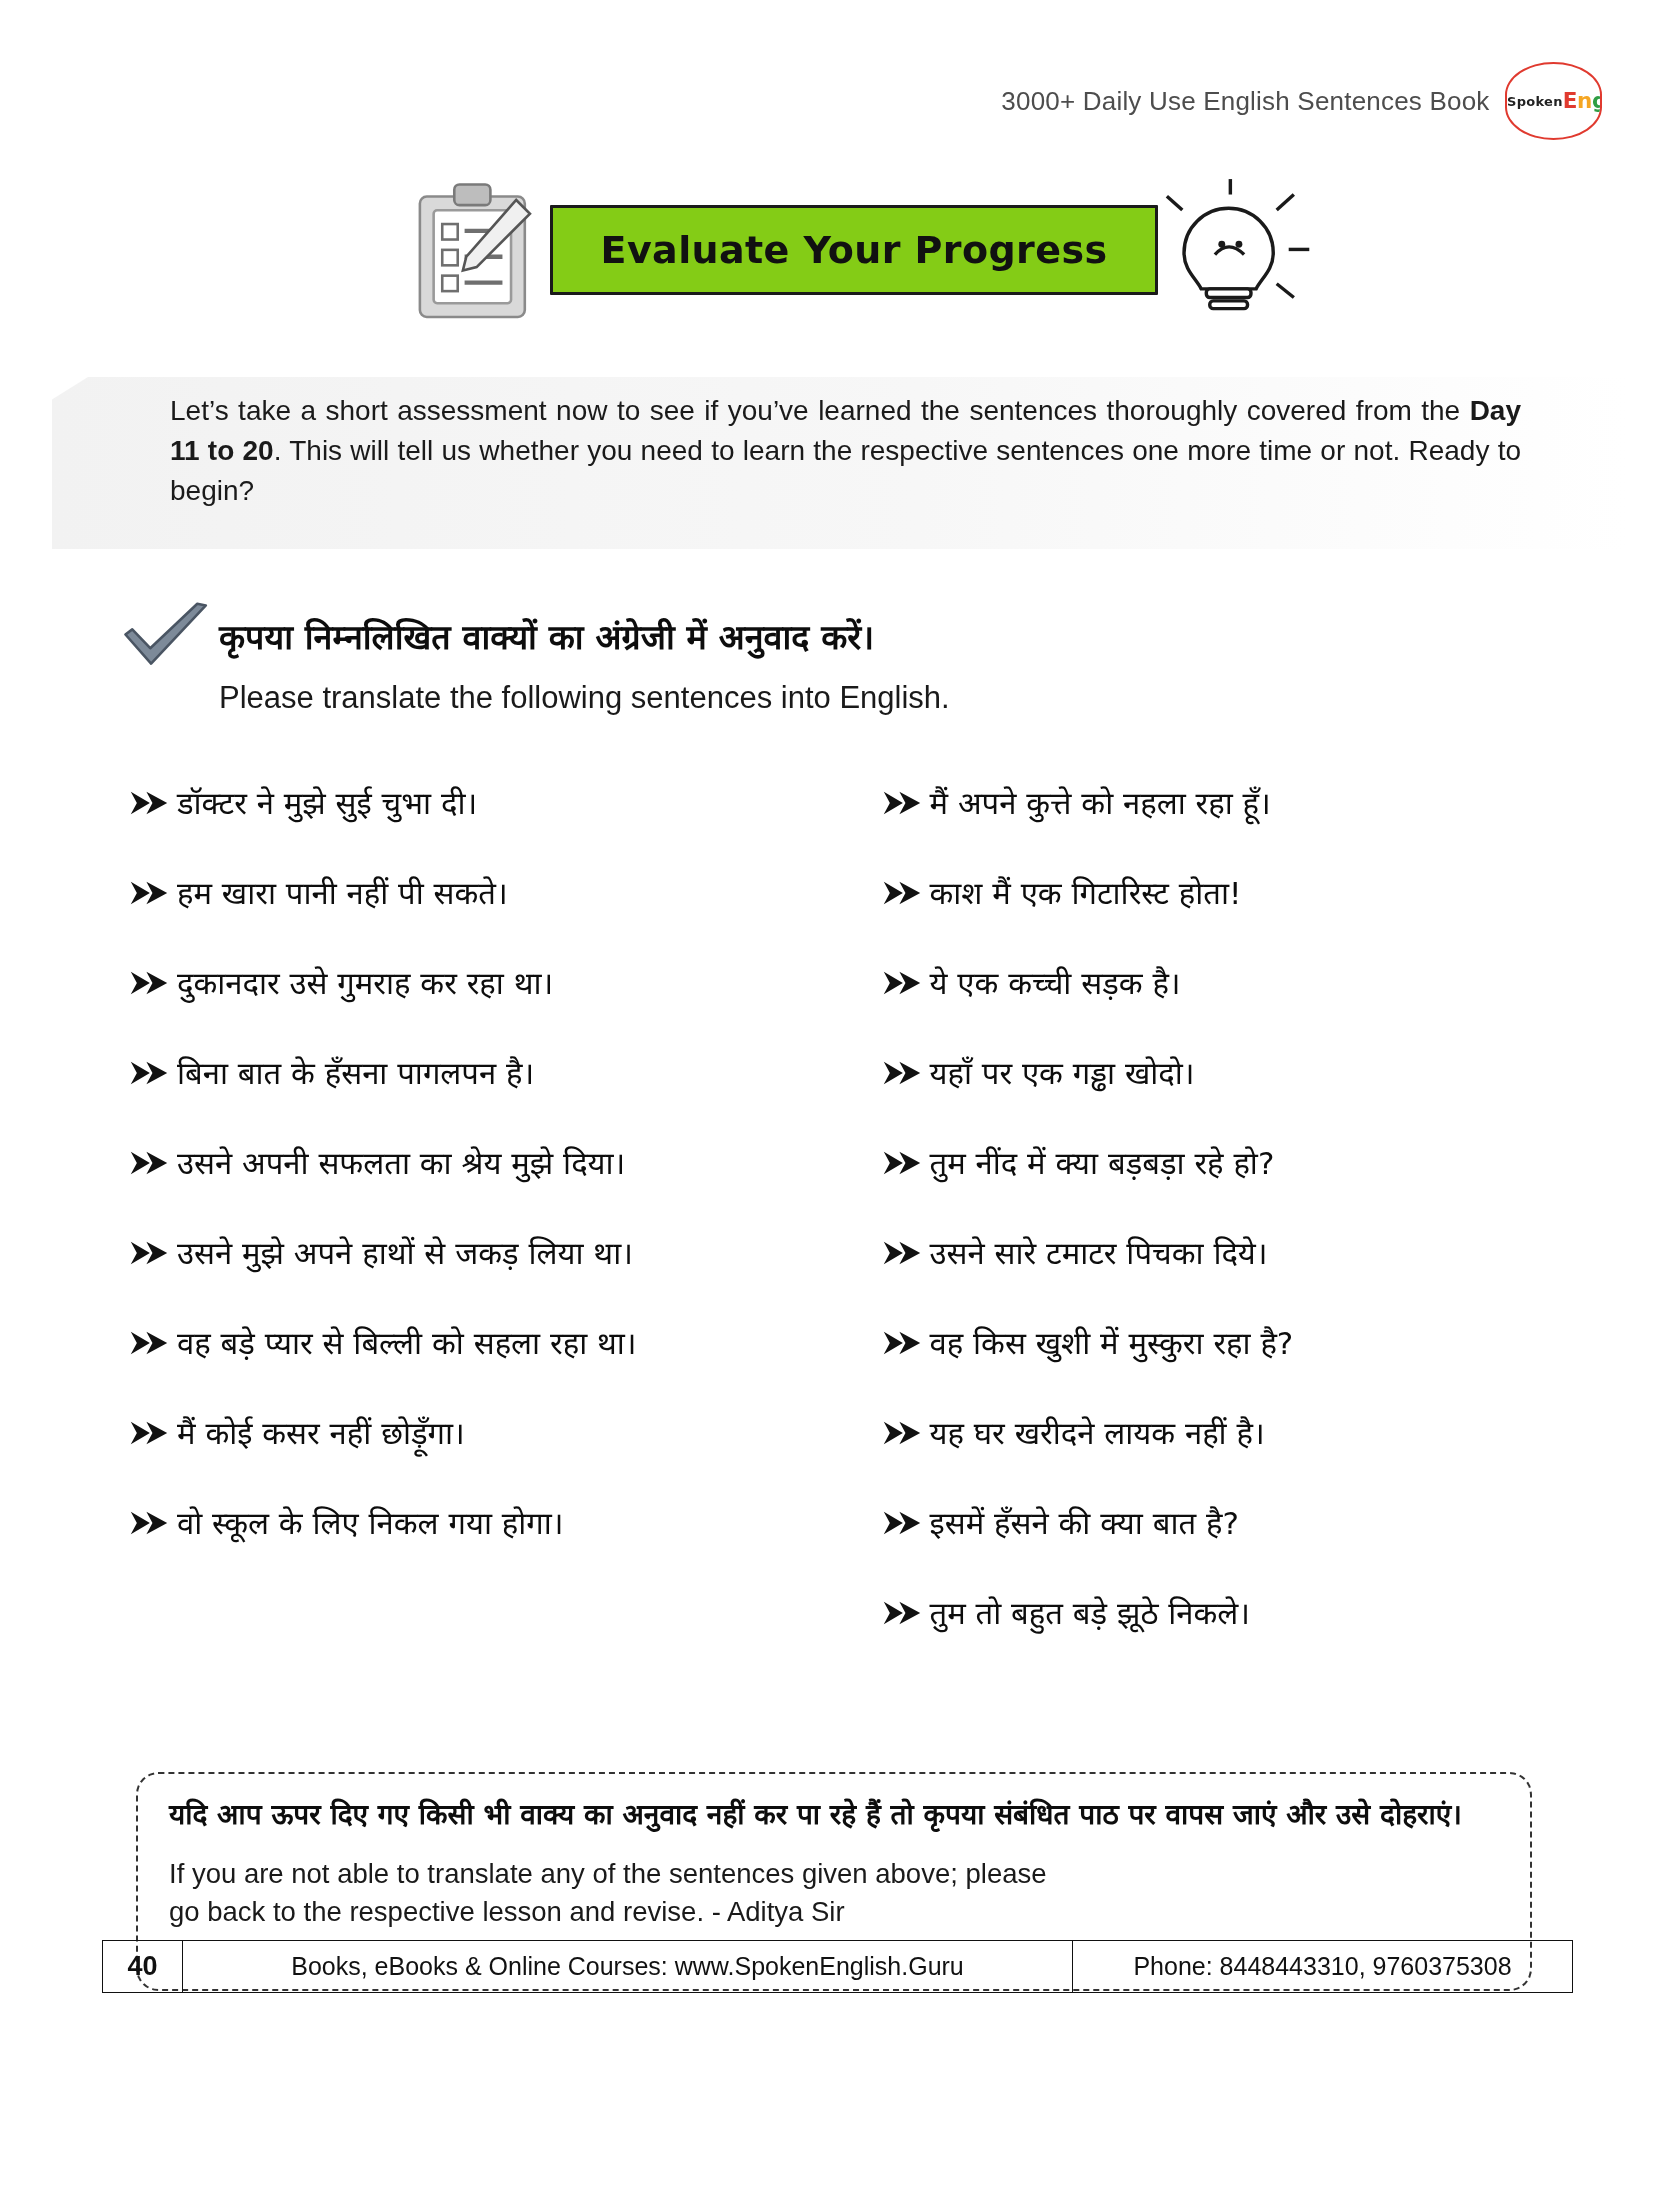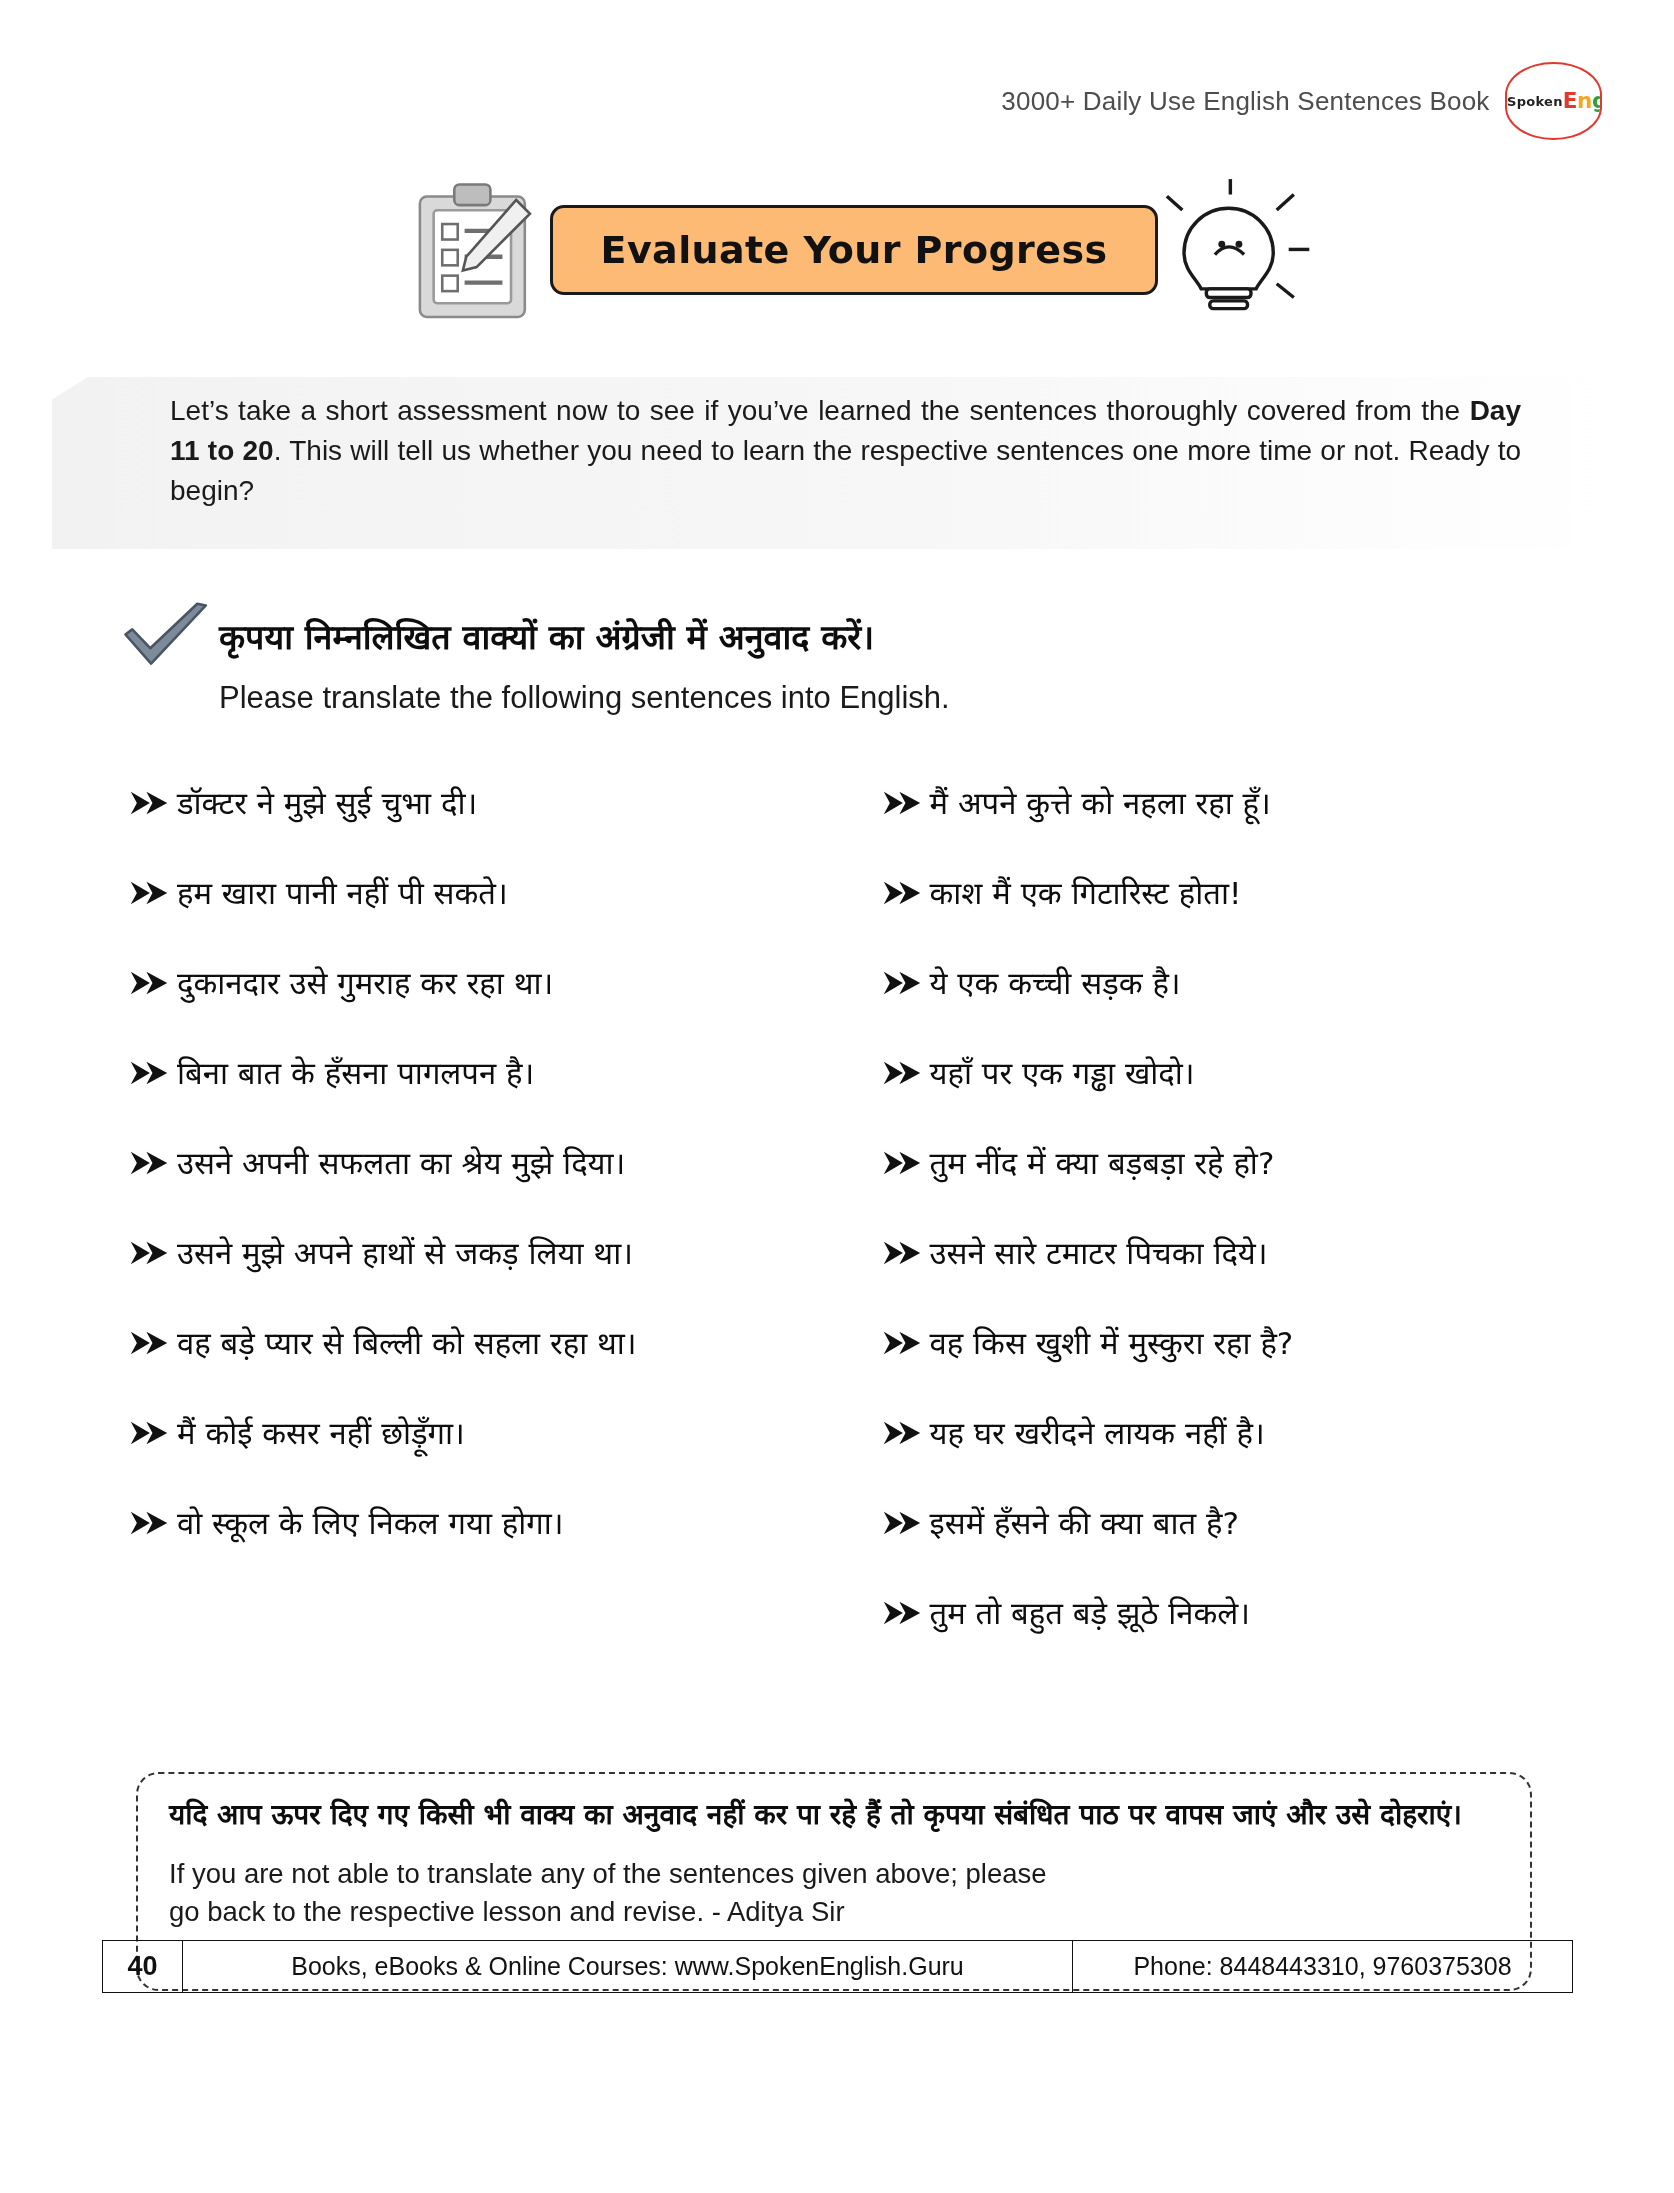--- a/index.html
+++ b/index.html
@@ -88,22 +88,22 @@
     width: 946px;
     height: 155px;
   }
   .banner-box {
     position: absolute;
     left: 146px;
     top: 33px;
     width: 602px;
     height: 84px;
     border: 3.4px solid #1a1a1a;
-    border-radius: 14px;
-    background: #fdba74;
+    border-radius: 1px;
+    background: #84cc16;
     display: flex;
     align-items: center;
     justify-content: center;
   }
   .banner-title {
     font-family: "DejaVu Sans", sans-serif;
     font-size: 38px;
     font-weight: bold;
     color: #111;
     letter-spacing: 0.4px;

